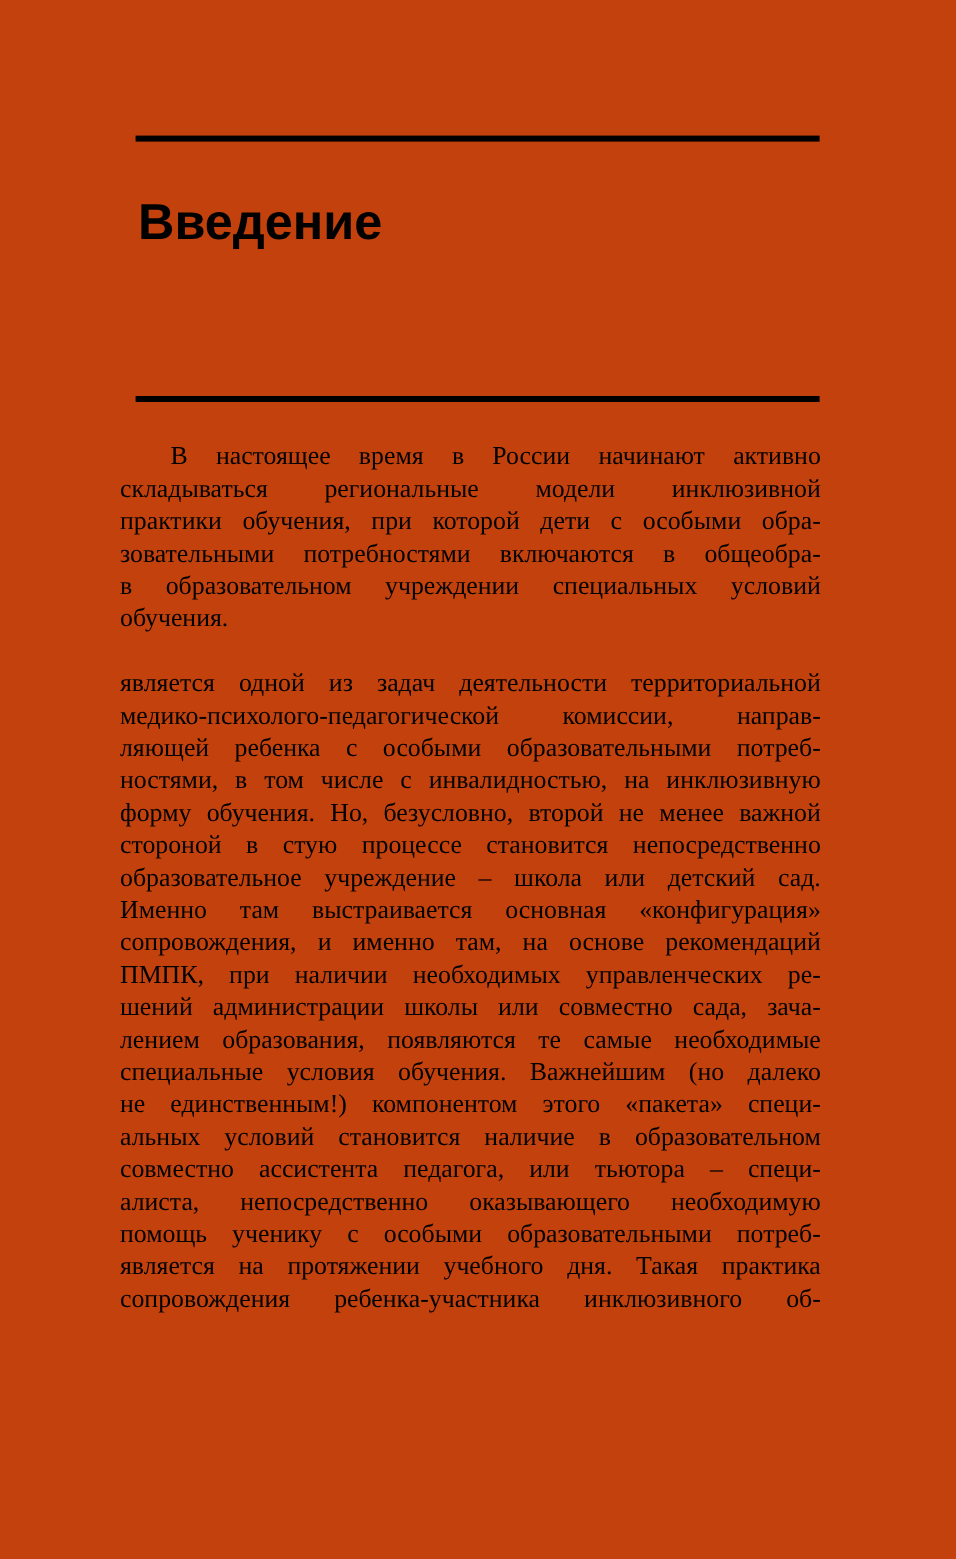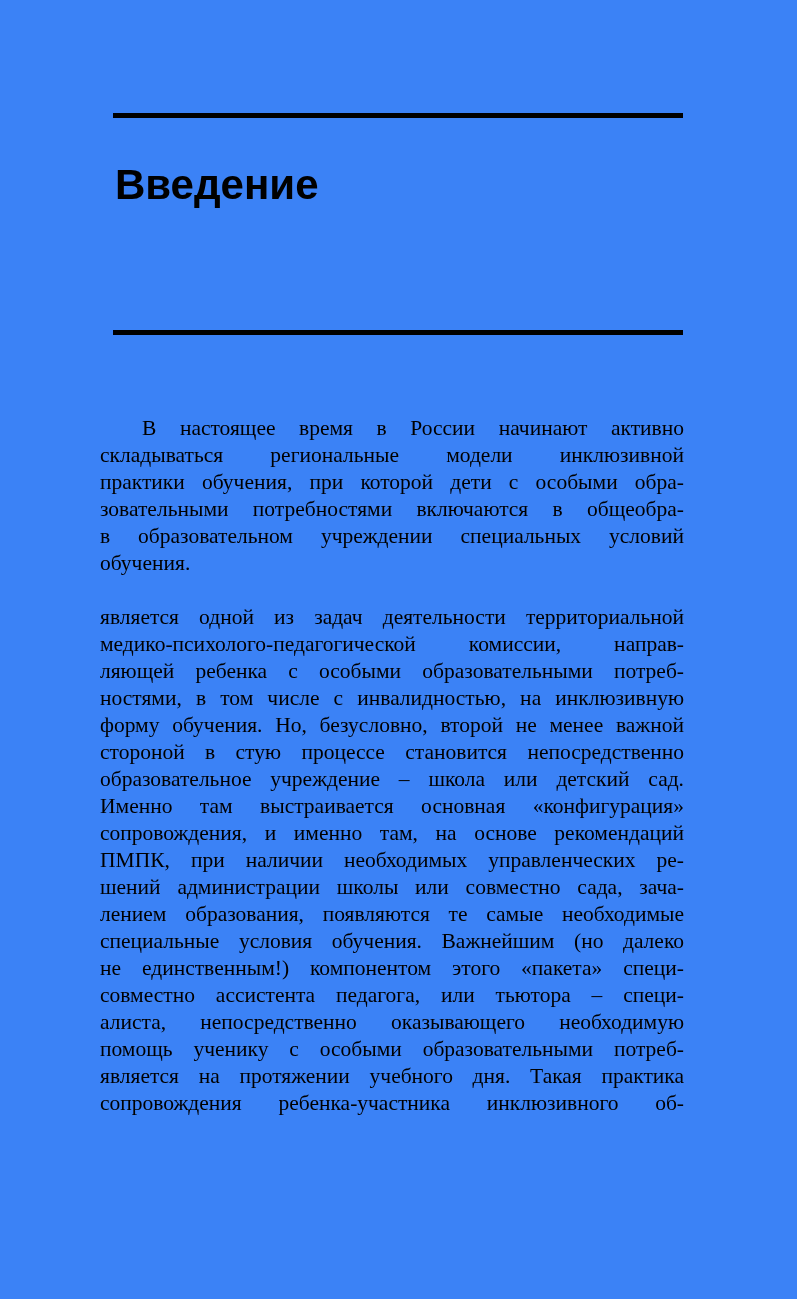--- a/index.html
+++ b/index.html
@@ -4,21 +4,21 @@
 <style>
   html, body {
     margin: 0;
     padding: 0;
     background: #ffffff;
   }
   .page {
     position: relative;
     width: 797px;
     height: 1299px;
-    background: #3b82f6;
+    background: #c2410c;
     color: #000000;
     font-family: "Liberation Serif", serif;
     overflow: hidden;
   }
   .rule {
     position: absolute;
     left: 113px;
     width: 570px;
     height: 5px;
     background: #000000;
@@ -43,21 +43,21 @@
     width: 584px;
     font-size: 21.5px;
     line-height: 27px;
     color: #000000;
   }
   .paragraph + .paragraph { margin-top: 27px; }
   .line {
     text-align: justify;
     text-align-last: justify;
   }
-  .line.first { text-indent: 42px; margin-top: 48px; }
+  .line.first { text-indent: 42px; }
   .line.ragged { text-align-last: left; }
 </style>
 </head>
 <body>
 
 <div class="page">
   <div class="rule rule-top"></div>
   <h1 class="chapter-title">Введение</h1>
   <div class="rule rule-mid"></div>
   <div class="body-text" id="body-text">
@@ -77,20 +77,21 @@
         <div class="line">форму обучения. Но, безусловно, второй не менее важной</div>
         <div class="line">стороной в стую процессе становится непосредственно</div>
         <div class="line">образовательное учреждение – школа или детский сад.</div>
         <div class="line">Именно там выстраивается основная «конфигурация»</div>
         <div class="line">сопровождения, и именно там, на основе рекомендаций</div>
         <div class="line">ПМПК, при наличии необходимых управленческих ре-</div>
         <div class="line">шений администрации школы или совместно сада, зача-</div>
         <div class="line">лением образования, появляются те самые необходимые</div>
         <div class="line">специальные условия обучения. Важнейшим (но далеко</div>
         <div class="line">не единственным!) компонентом этого «пакета» специ-</div>
+        <div class="line">альных условий становится наличие в образовательном</div>
         <div class="line">совместно ассистента педагога, или тьютора – специ-</div>
         <div class="line">алиста, непосредственно оказывающего необходимую</div>
         <div class="line">помощь ученику с особыми образовательными потреб-</div>
         <div class="line">является на протяжении учебного дня. Такая практика</div>
         <div class="line">сопровождения ребенка-участника инклюзивного об-</div>
       </div>
     </div>
 </div>
 
 </body></html>

